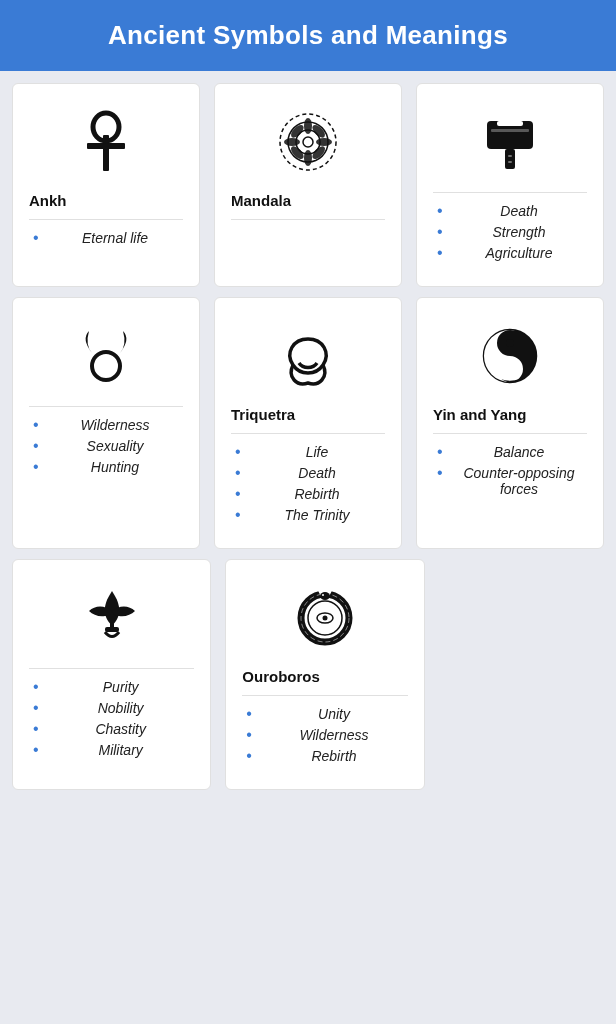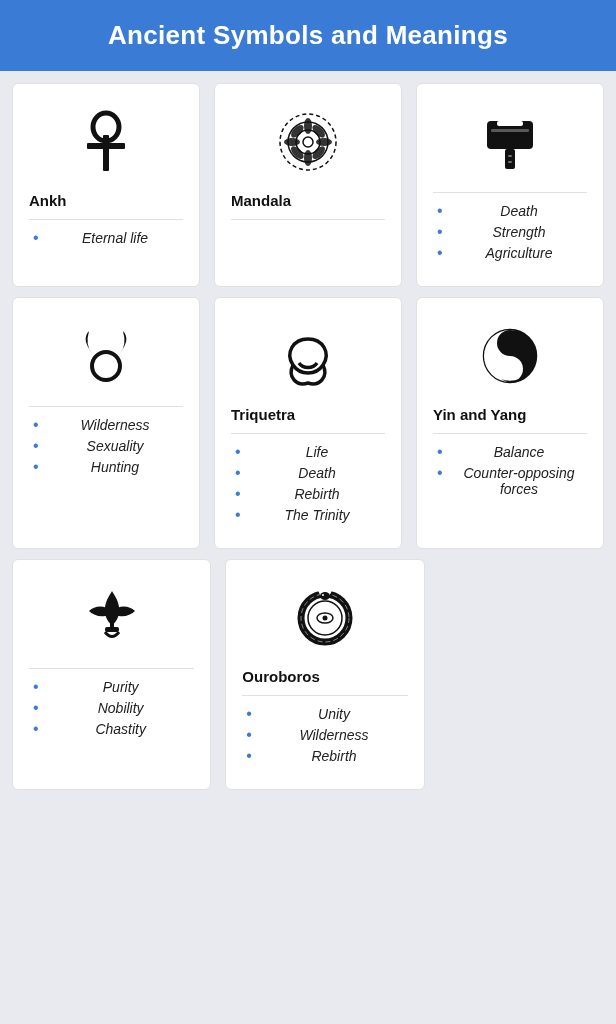--- a/index.html
+++ b/index.html
@@ -254,20 +254,21 @@
             <path d="M28 49 Q35 58 42 49" stroke="#111" stroke-width="3" fill="none"></path>
 
             <rect x="33" y="39" width="4" height="8" rx="1" fill="#111"></rect>
           </svg>
         </div>
         <hr class="card-divider">
         <ul class="card-meanings">
           <li>Purity</li>
           <li>Nobility</li>
           <li>Chastity</li>
+          <li>Military</li>
         </ul>
       </div>
 
       <div class="card">
         <div class="card-icon">
           <svg viewBox="0 0 70 70" fill="none" xmlns="http://www.w3.org/2000/svg">
 
             <circle cx="35" cy="35" r="24" stroke="#111" stroke-width="7"></circle>
 
             <circle cx="35" cy="35" r="17" stroke="#111" stroke-width="1.5"></circle>

